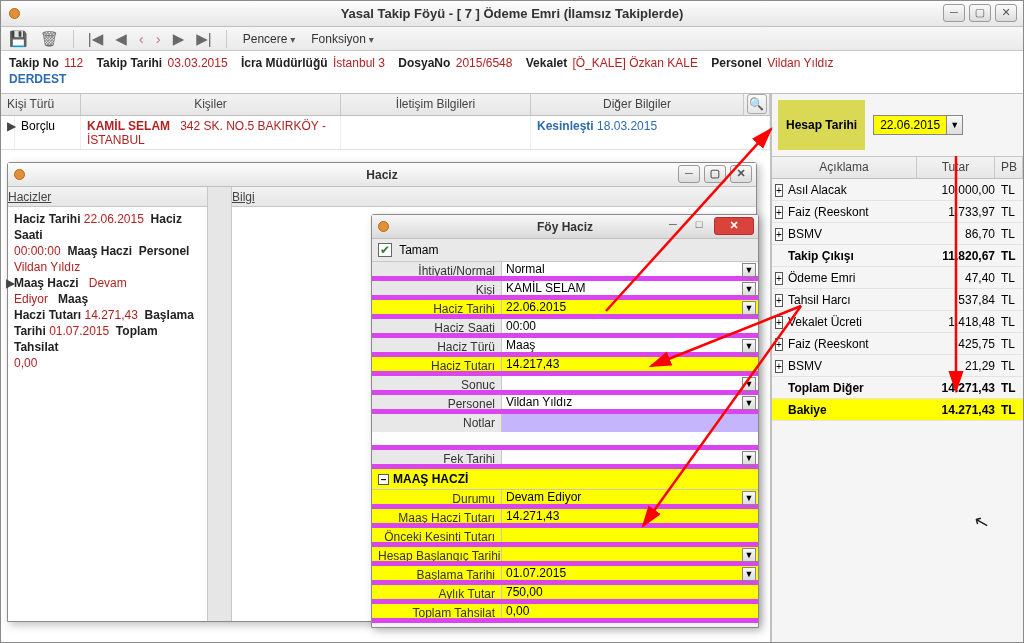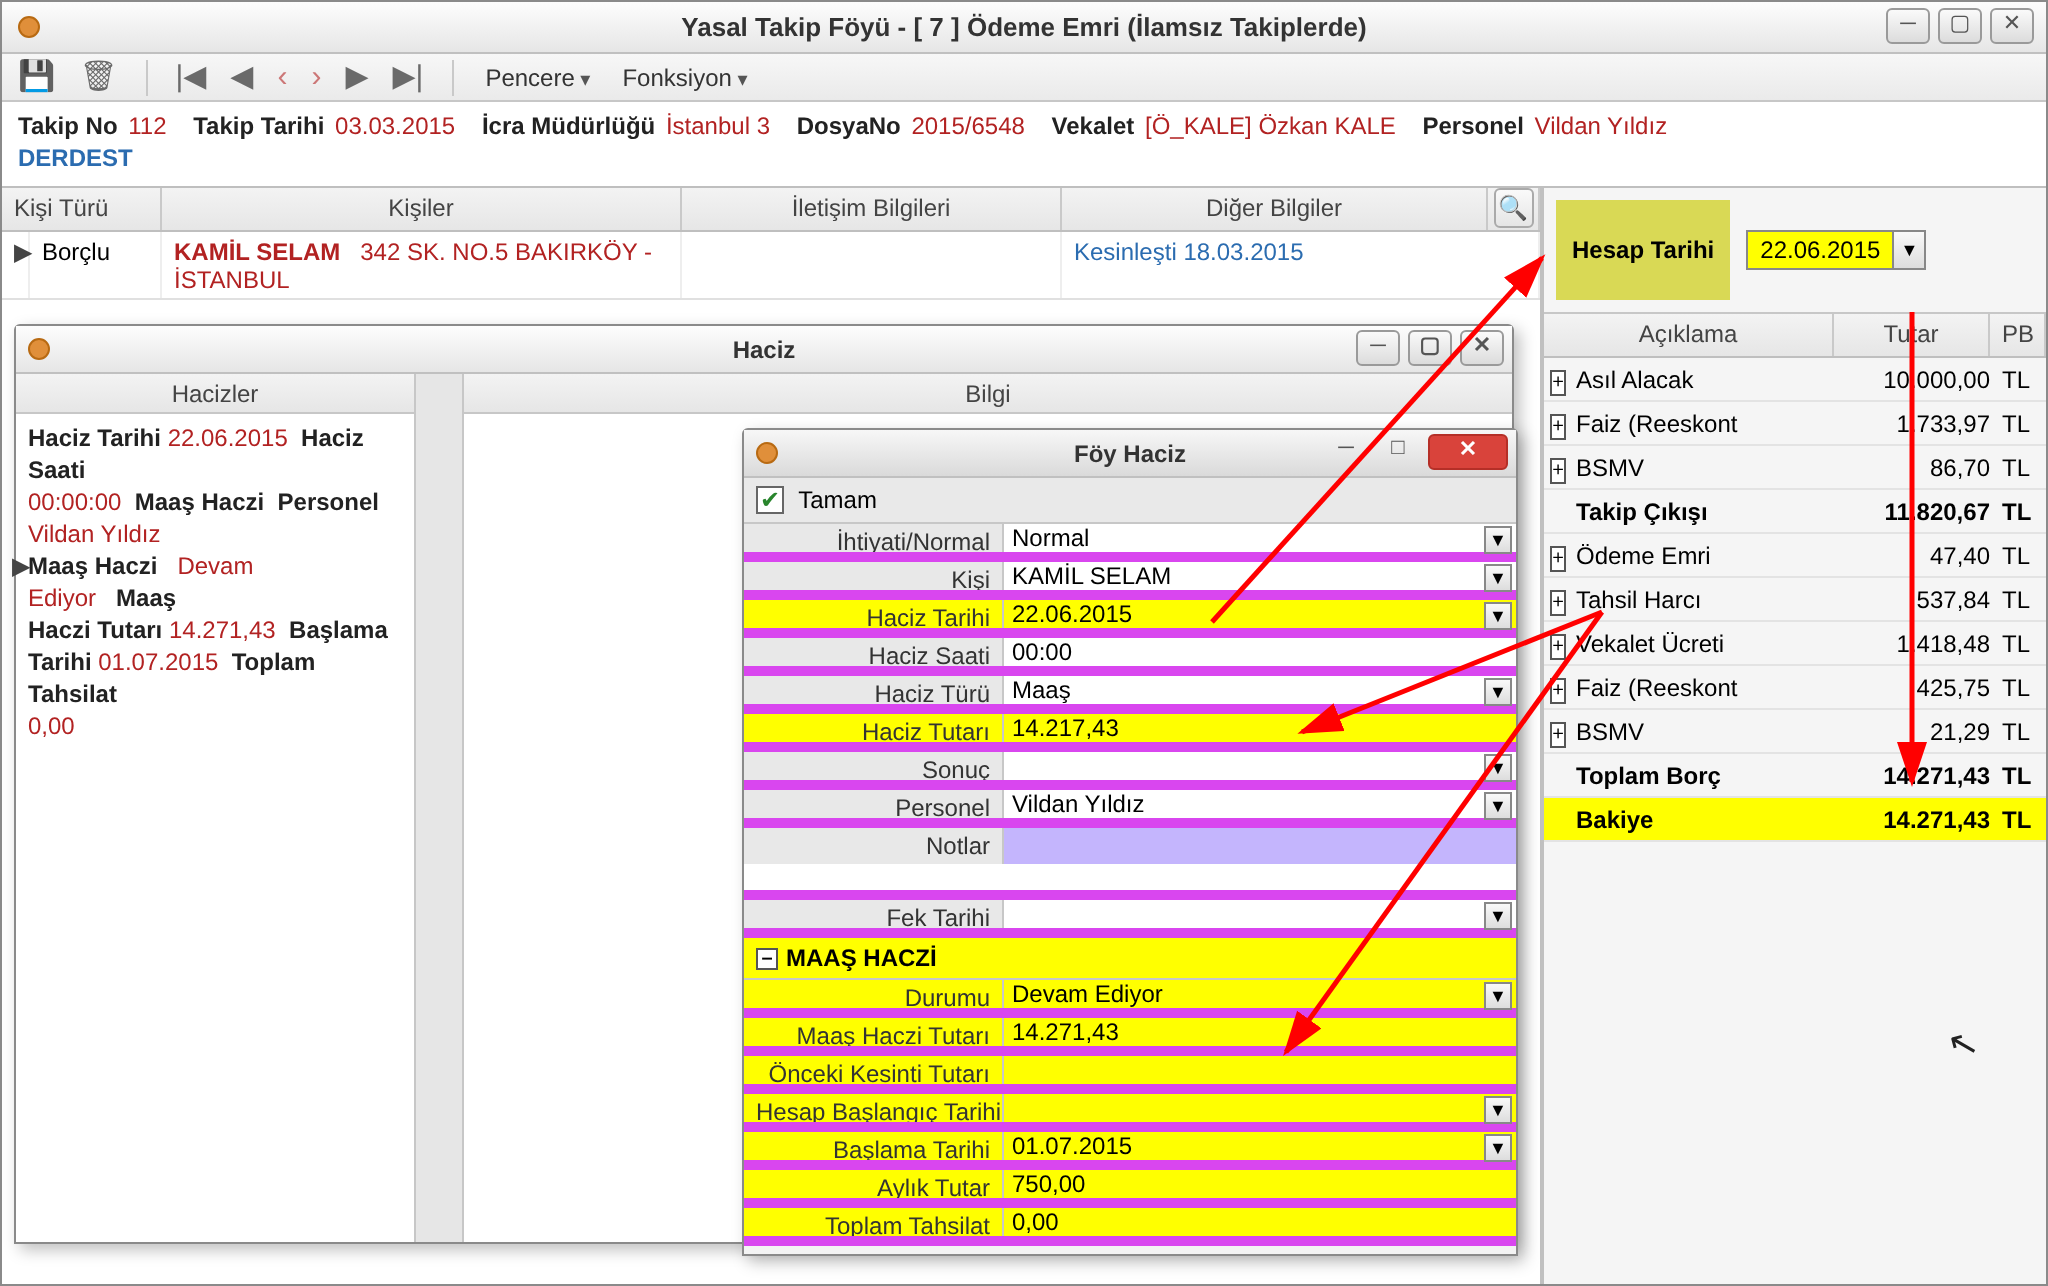--- a/index.html
+++ b/index.html
@@ -27,21 +27,21 @@
   .gh-cell { border-right:1px solid #c9c9c9; padding:3px 6px; color:#444; }
   .row { display:flex; background:#fff; border-bottom:1px solid #e0e0e0; }
   .cell { padding:3px 6px; border-right:1px solid #eee; }
   .sub-window { position:absolute; border:1px solid #8a8a8a; border-radius:3px 3px 0 0; background:#f3f3f3; box-shadow:3px 3px 8px rgba(0,0,0,0.25); }
   .sw-title { height:24px; background:linear-gradient(#fdfdfd,#e6e6e6); display:flex; align-items:center; justify-content:center; font-weight:bold; color:#333; position:relative; border-bottom:1px solid #c0c0c0; }
   .sw-title .dot { position:absolute; left:6px; top:6px; width:11px; height:11px; border-radius:50%; background:#e08f3a; border:1px solid #b86a12; }
   .sw-title .ctrl-btns { right:4px; top:2px; }
   .haciz-body { display:flex; height:calc(100% - 24px); }
   .haciz-left { width:200px; border-right:1px solid #c7c7c7; background:#fff; display:flex; flex-direction:column; }
   .haciz-right { flex:1; background:#fff; display:flex; flex-direction:column; }
-  .section-head { height:20px; background:linear-gradient(#f3f3f3,#e6e6e6); border-bottom:1px solid #c7c7c7; text-align:center; line-height:20px; color:#444; }
+  .section-head { height:20px; background:linear-gradient(#f3f3f3,#e6e6e6); border-bottom:1px solid #c7c7c7; line-height:20px; color:#444;text-decoration:underline; }
   .haciz-list { flex:1; padding:4px 6px; color:#222; line-height:16px; }
   .haciz-list .red { color:#b22222; }
   .foy-window { position:absolute; }
   .foy-body { background:#c4b5fd; }
   .check-row { padding:4px 6px; background:#e9e9e9; border-bottom:1px solid #c7c7c7; }
   .form-row { display:flex; height:19px; border-bottom:5px solid #d946ef; }
   .form-label { width:130px; background:#e8e8e8; text-align:right; padding:2px 6px; color:#333; border-right:1px solid #c7c7c7; white-space:nowrap; overflow:hidden;}
   .form-field { flex:1; background:#fff; padding:2px 4px; display:flex; align-items:center; position:relative; }
   .form-field .dd { position:absolute; right:2px; top:1px; width:14px; height:14px; border:1px solid #888; background:linear-gradient(#f9f9f9,#ddd); text-align:center; font-size:9px; line-height:12px; cursor:pointer; }
   .hl-yellow { background:#ffff00 !important; }
@@ -123,21 +123,21 @@
       </div>
       <div class="row" style="height:34px">
         <div class="cell" style="width:14px;color:#444">▶</div>
         <div class="cell" style="width:66px">Borçlu</div>
         <div class="cell" style="width:260px;line-height:14px">
           <span style="color:#b22222;font-weight:600">KAMİL SELAM</span>
           &nbsp;&nbsp;<span style="color:#b22222">342 SK. NO.5   BAKIRKÖY   - İSTANBUL</span>
         </div>
         <div class="cell" style="width:190px"></div>
         <div class="cell" style="flex:1">
-          <span style="color:#2b6cb0;font-weight:400">Kesinleşti</span>
+          <span style="color:#2b6cb0;font-weight:700">Kesinleşti</span>
           <span style="color:#2b6cb0">18.03.2015</span>
         </div>
       </div>
 
       <div class="sub-window" style="left:6px; top:68px; width:750px; height:460px;">
         <div class="sw-title">
           <span class="dot"></span>
           <span>Haciz</span>
           <div class="ctrl-btns">
             <div class="ctrl-btn">─</div>
@@ -369,21 +369,21 @@
               <div class="unit">TL</div>
             </div>
             <div class="acc-row">
               <div class="pm"><span class="expander">+</span></div>
               <div class="nm">BSMV</div>
               <div class="amt">21,29</div>
               <div class="unit">TL</div>
             </div>
             <div class="acc-row bold">
               <div class="pm"></div>
-              <div class="nm">Toplam Borç</div>
+              <div class="nm">Toplam Diğer</div>
               <div class="amt">14.271,43</div>
               <div class="unit">TL</div>
             </div>
             <div class="acc-row bold highlight">
               <div class="pm"></div>
               <div class="nm">Bakiye</div>
               <div class="amt">14.271,43</div>
               <div class="unit">TL</div>
             </div>
           </div>

